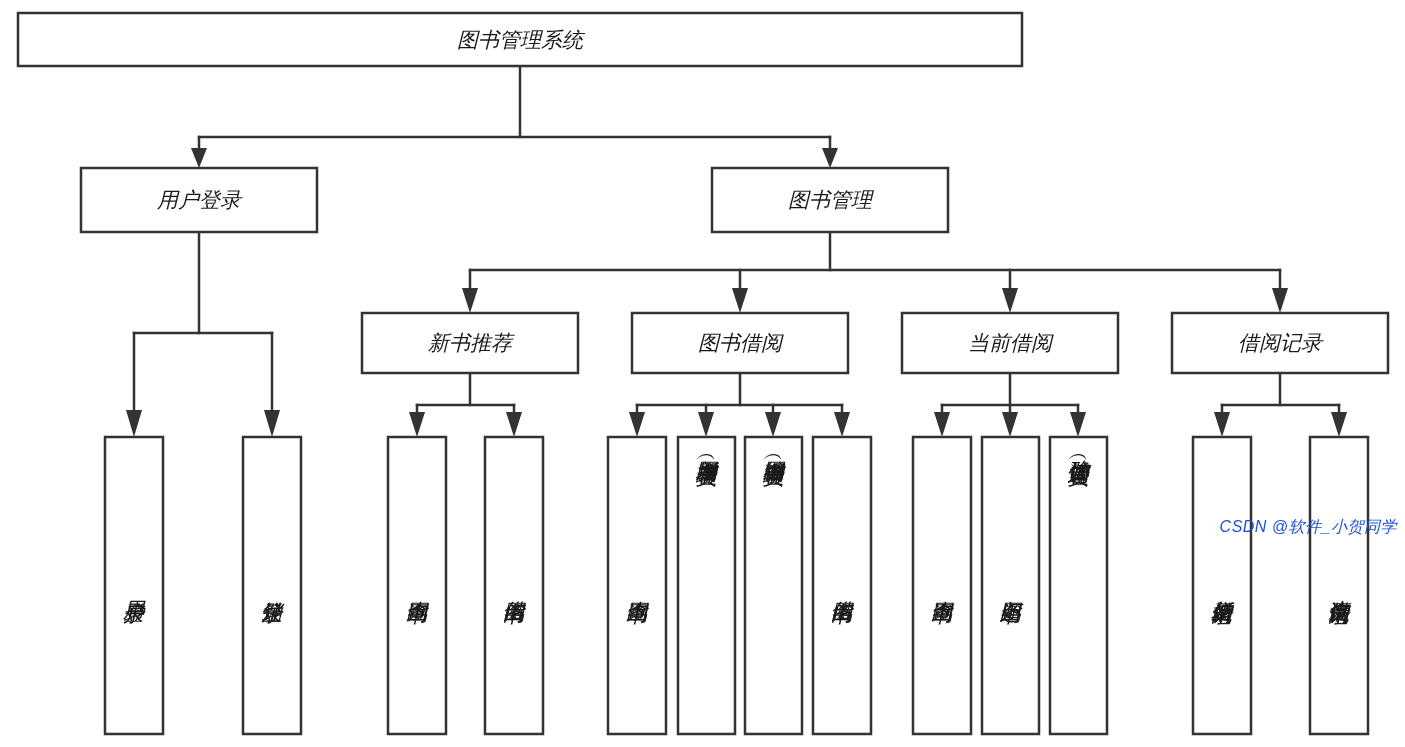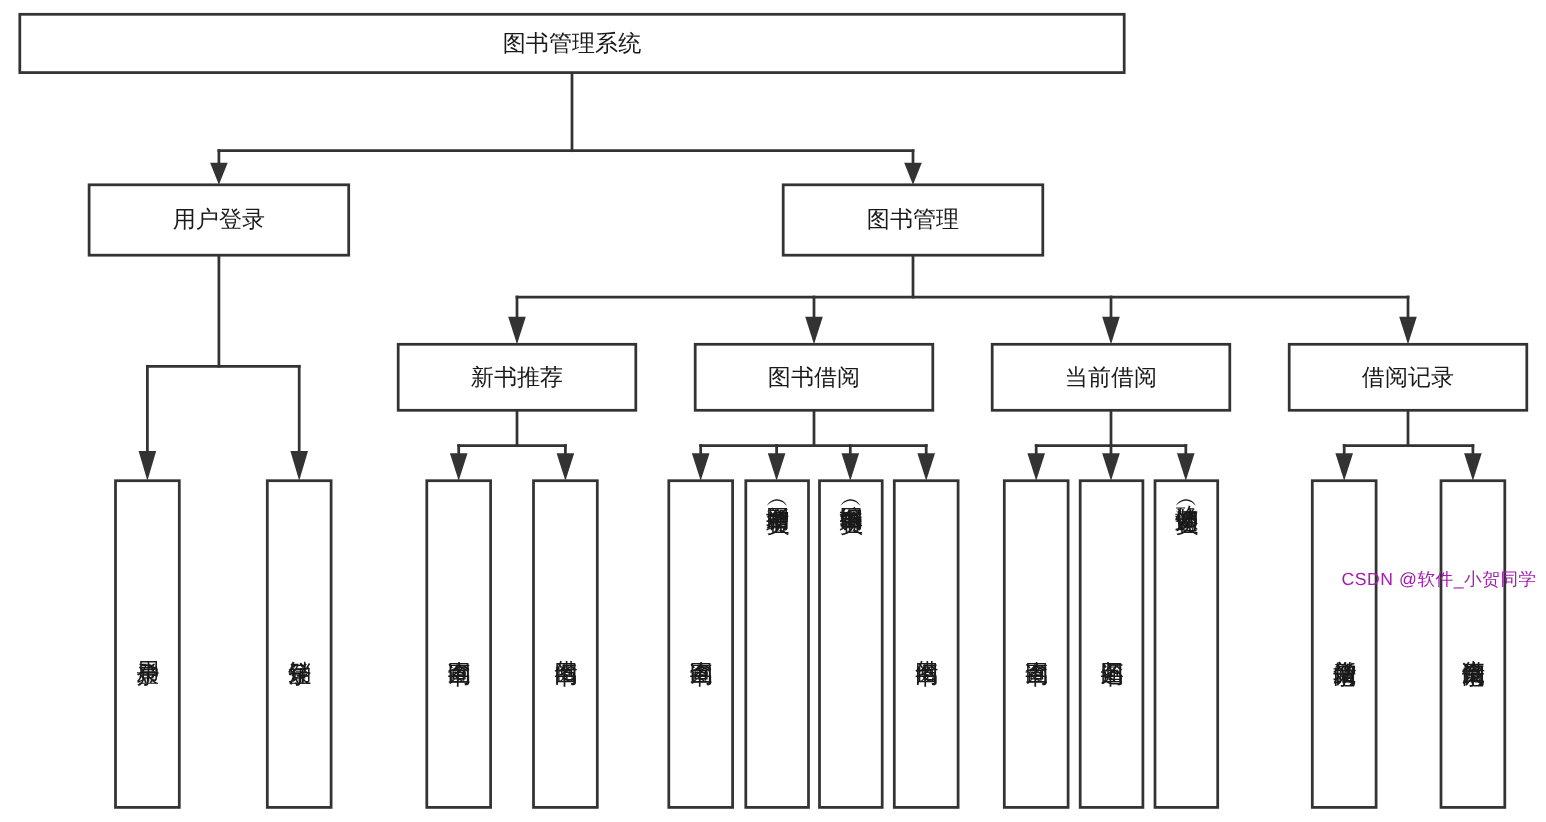--- a/index.html
+++ b/index.html
@@ -11,20 +11,21 @@
     width: 1405px;
     height: 747px;
     font-family: "Liberation Sans", "DejaVu Sans", sans-serif;
     overflow: hidden;
   }
   #diagram-root {
     position: relative;
     width: 1405px;
     height: 544px;
     background: #ffffff;
+    font-style: italic;
   }
   svg#flowchart {
     display: block;
     width: 1405px;
     height: 747px;
   }
   .node-box {
     fill: #ffffff;
     stroke: #333333;
     stroke-width: 2.5;
@@ -62,21 +63,21 @@
     letter-spacing: 1px;
     color: #1a1a1a;
     white-space: nowrap;
   }
   .watermark {
     position: absolute;
     right: 8px;
     bottom: 6px;
     font-family: "Liberation Sans", "DejaVu Sans", sans-serif;
     font-size: 16px;
-    color: #a21caf;
+    color: #1d4ed8;
     letter-spacing: 0.5px;
     white-space: nowrap;
   }
 </style>
 </head>
 <body>
 
 <div id="diagram-root">
 
   <svg id="flowchart" viewBox="0 0 1405 747">

